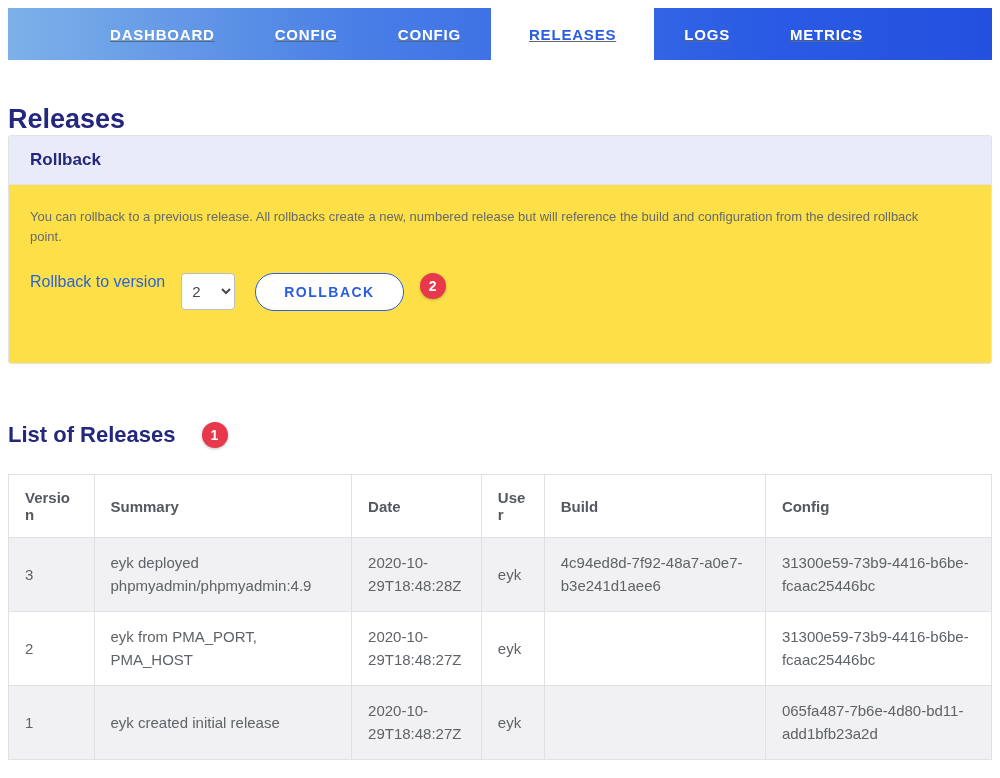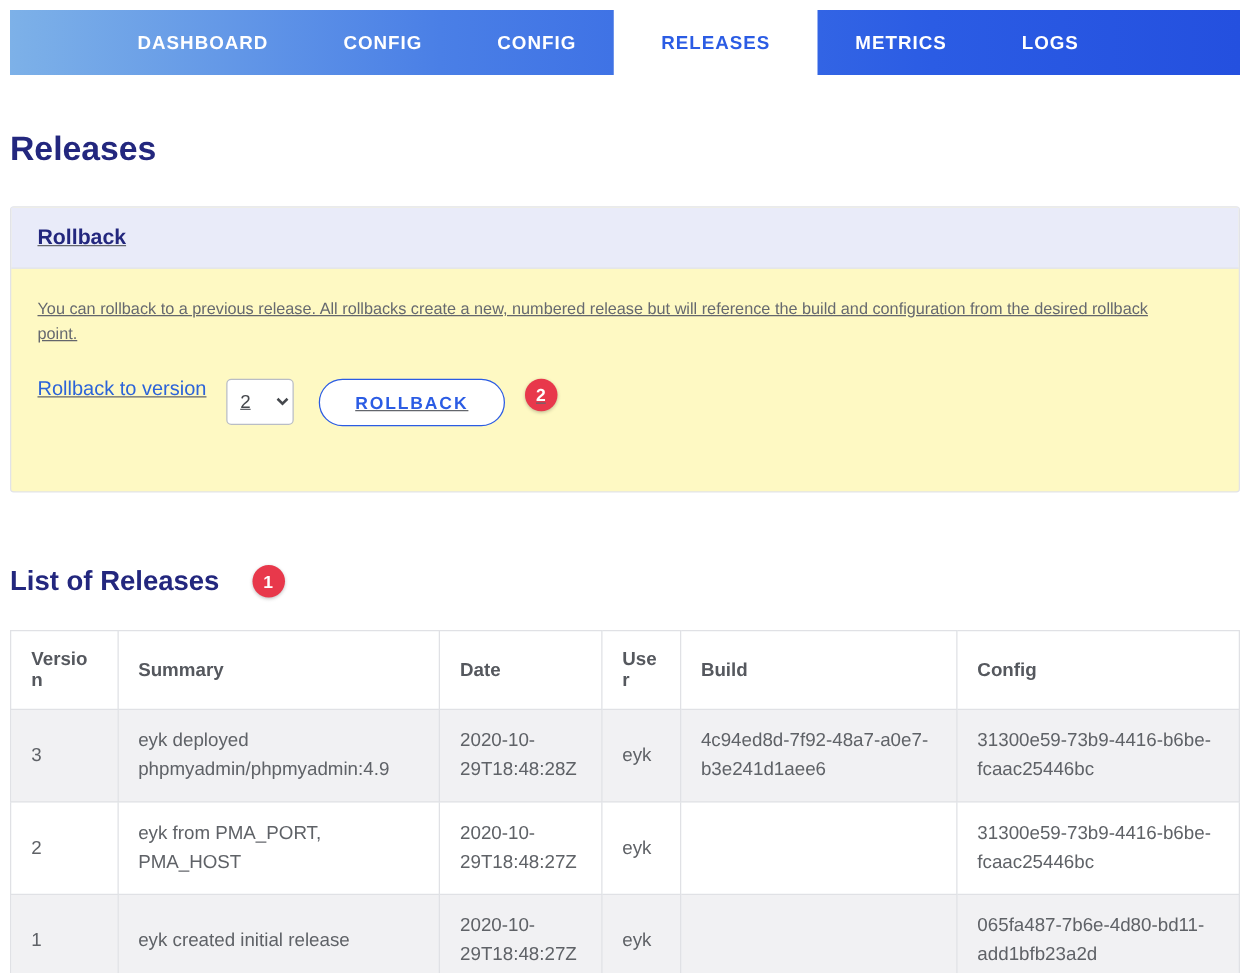--- a/index.html
+++ b/index.html
@@ -11,20 +11,21 @@
   }
   .page { padding: 8px 8px 20px 8px; }
 
   
   .navbar {
     height: 52px;
     background: linear-gradient(90deg, #7db1e8 0%, #4a7fe6 35%, #2b5ce4 75%, #2450df 100%);
     display: flex;
     align-items: stretch;
     padding-left: 72px;
+    text-decoration: underline;
   }
   .nav-item {
     display: flex;
     align-items: center;
     padding: 0 30px;
     color: #ffffff;
     font-size: 15px;
     font-weight: bold;
     letter-spacing: 0.8px;
     text-decoration: none;
@@ -40,25 +41,23 @@
   
   .page-title {
     margin: 44px 0 0 0;
     font-size: 27px;
     font-weight: bold;
     color: #23277e;
   }
 
   
   .card {
-    margin-top: 30px;
     border: 1px solid #e2e3e8;
     border-radius: 3px;
-    background: #fef9c3;
-    text-decoration: underline;
+    background: #fde047;
   }
   .card-header {
     background: #e9ebf9;
     padding: 14px 21px;
     font-size: 17px;
     font-weight: bold;
     color: #23277e;
     border-bottom: 1px solid #e2e3e8;
   }
   .card-body { padding: 22px 21px 52px 21px; }
@@ -165,22 +164,22 @@
 </head>
 <body>
 
 <div class="page">
 
   <nav class="navbar">
     <a class="nav-item">DASHBOARD</a>
     <a class="nav-item">CONFIG</a>
     <a class="nav-item">CONFIG</a>
     <a class="nav-item active">RELEASES</a>
+    <a class="nav-item">LOGS</a>
     <a class="nav-item">METRICS</a>
-    <a class="nav-item">LOGS</a>
   </nav>
 
   <h1 class="page-title">Releases</h1>
 
   <section class="card">
     <div class="card-header">Rollback</div>
     <div class="card-body">
       <p class="card-desc">You can rollback to a previous release. All rollbacks create a new, numbered release but will reference the build and configuration from the desired rollback point.</p>
       <div class="rollback-controls">
         <span class="rollback-label">Rollback to version</span>

